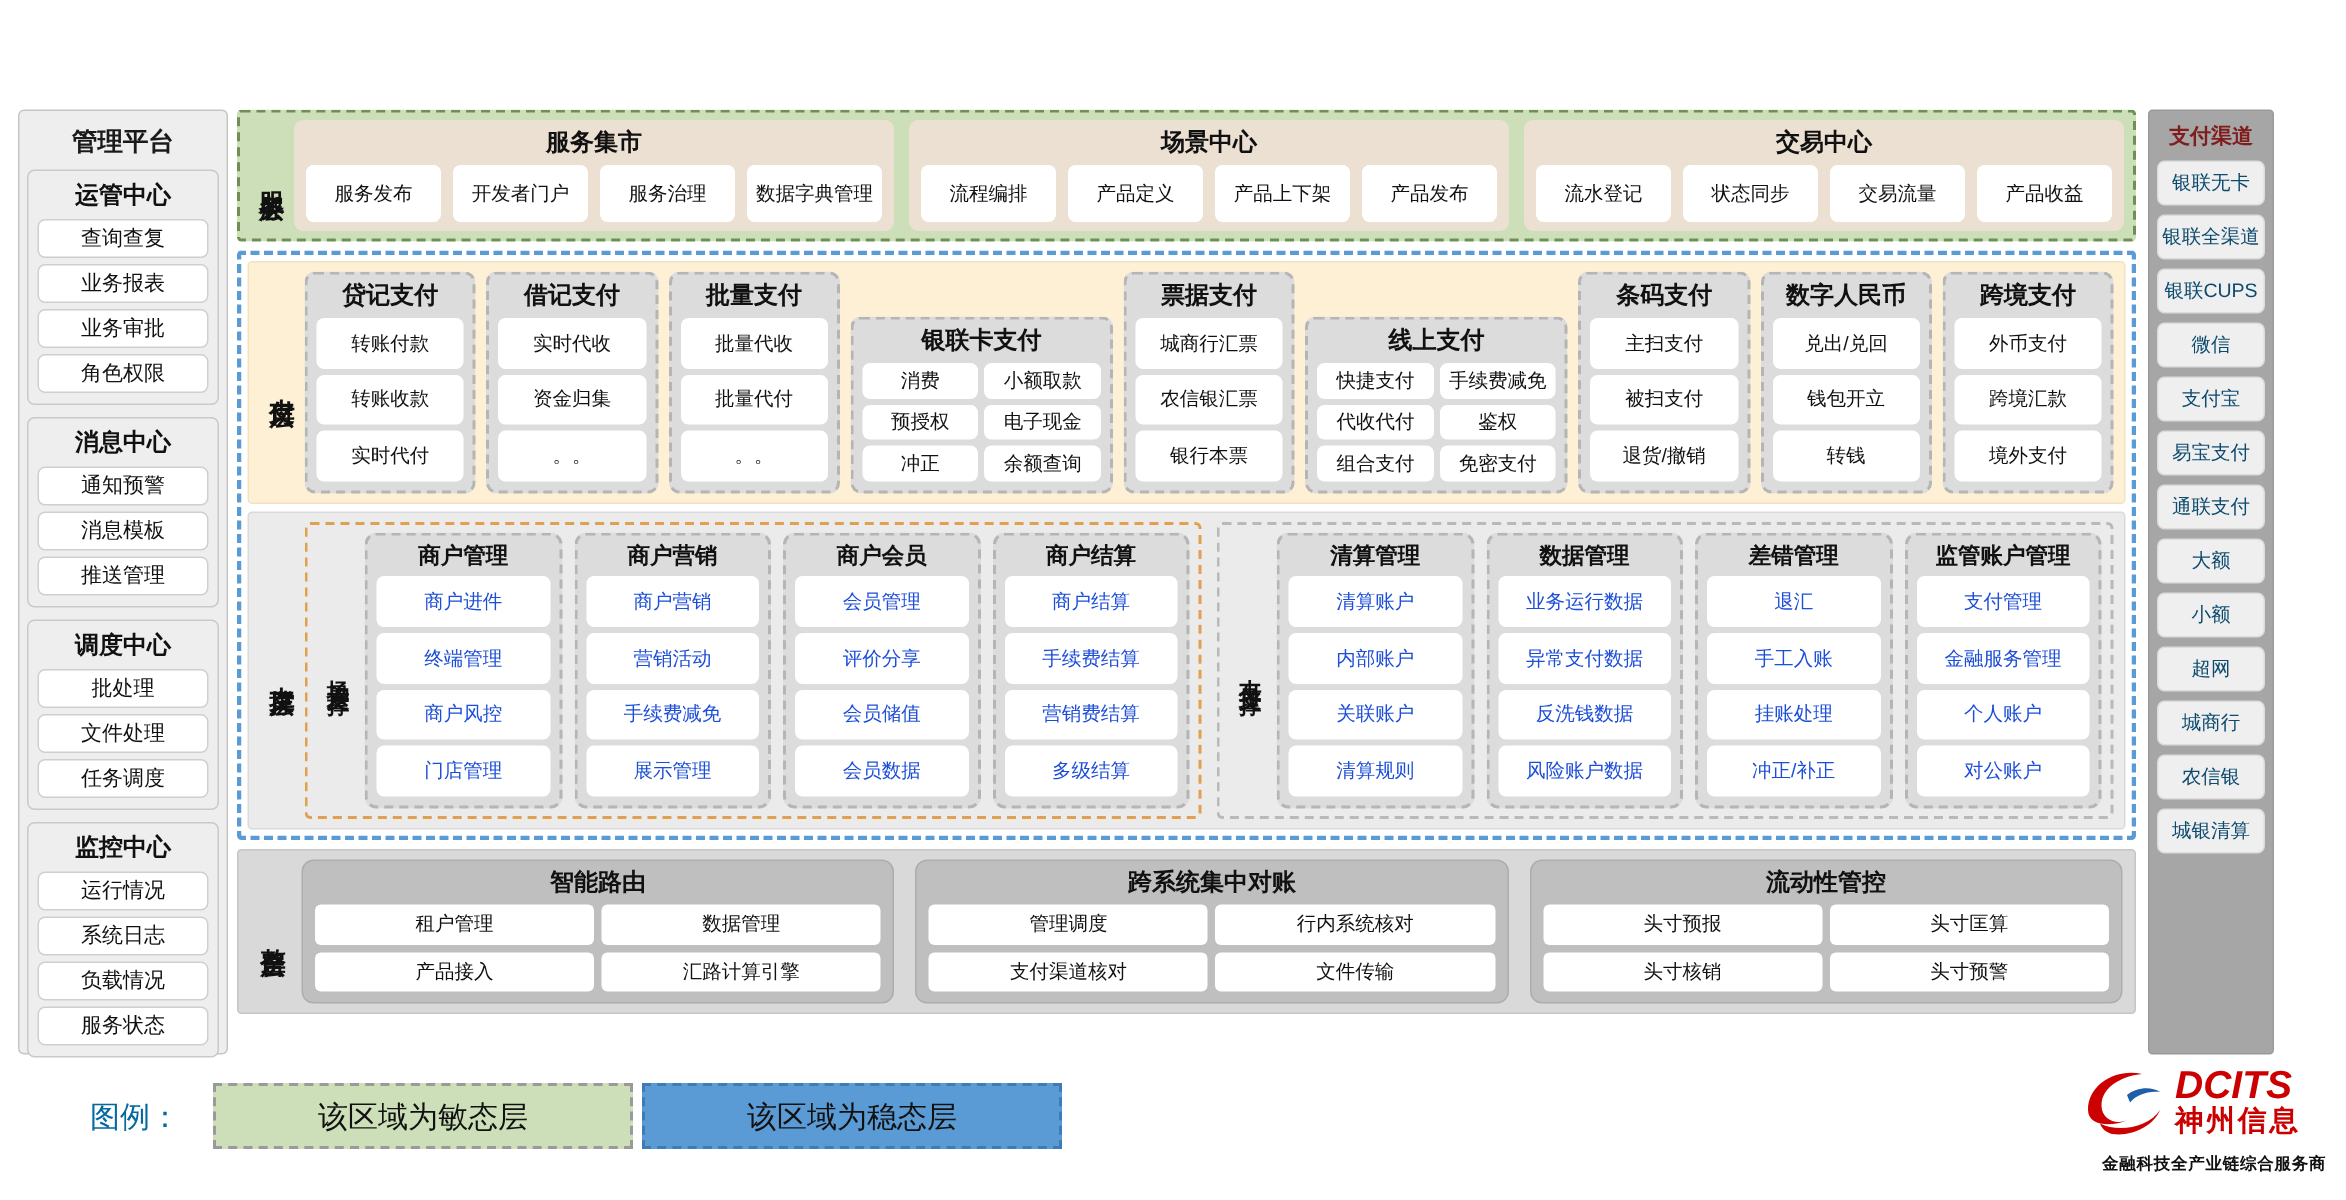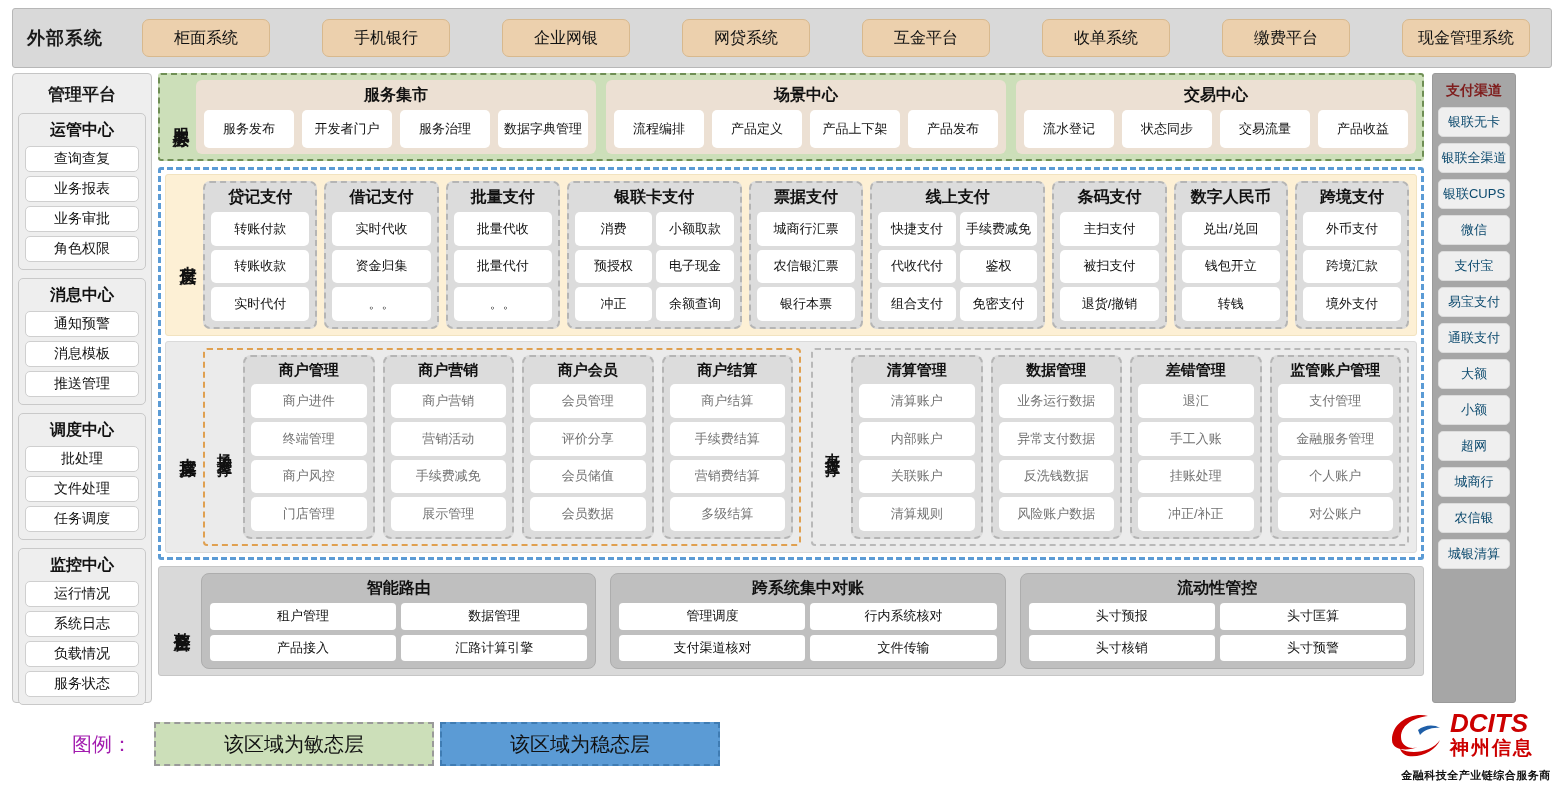--- a/index.html
+++ b/index.html
@@ -164,21 +164,21 @@
   }
   .pay-groups { display: flex; flex: 1; gap: 7px; }
   .pgroup {
     background: #dcdcdc;
     border: 2px dashed #b5b5b5;
     border-radius: 7px;
     padding: 2px 6px 6px 6px;
     display: flex; flex-direction: column;
   }
   .pgroup.w1 { flex: 1; }
-  .pgroup.w2 { flex: 1.62; }
+  .pgroup.w2 { flex: 1.62; margin-top: 30px; }
   .pgroup-title {
     text-align: center; font-size: 16px; font-weight: bold; color: #111;
     padding: 2px 0 4px 0; white-space: nowrap;
   }
   .pgrid { display: grid; gap: 4px; flex: 1; }
   .pgrid.c1 { grid-template-columns: 1fr; }
   .pgrid.c2 { grid-template-columns: 1fr 1fr; }
   .pchip {
     background: #ffffff; border-radius: 5px;
     display: flex; align-items: center; justify-content: center;
@@ -222,21 +222,21 @@
   }
   .sgroup-title {
     text-align: center; font-size: 15px; font-weight: bold; color: #111;
     padding: 2px 0 4px 0; white-space: nowrap;
   }
   .sitems { display: flex; flex-direction: column; gap: 4px; flex: 1; }
   .schip {
     background: #ffffff; border-radius: 5px;
     flex: 1;
     display: flex; align-items: center; justify-content: center;
-    font-size: 13px; color: #737373; white-space: nowrap;
+    font-size: 13px; color: #1d4ed8; white-space: nowrap;
   }
 
   
   .integ-layer {
     background: #d9d9d9;
     border: 1px solid #c6c6c6;
     border-radius: 3px;
     display: flex; align-items: stretch;
     padding: 6px 8px;
     height: 110px;
@@ -262,21 +262,21 @@
     display: flex; align-items: center; justify-content: center;
     font-size: 13px; color: #111; white-space: nowrap;
   }
 
   
   .legend {
     position: absolute; left: 60px; top: 722px;
     display: flex; align-items: center;
   }
   .legend-label {
-    font-size: 20px; color: #a21caf; margin-right: 22px; margin-left: 12px;
+    font-size: 20px; color: #0369a1; margin-right: 22px;
   }
   .legend-chip {
     height: 44px; min-width: 280px;
     display: flex; align-items: center; justify-content: center;
     font-size: 20px; color: #111;
     margin-right: 6px;
   }
   .legend-chip.dyn { background: #ccdfb9; border: 2px dashed #9a9a9a; }
   .legend-chip.sta { background: #5b9bd5; border: 2px dashed #3f7cb3; }
 
@@ -299,33 +299,20 @@
   .logo-tag {
     font-size: 11px; font-weight: bold; color: #111;
     text-align: center; margin-top: 4px; letter-spacing: 0.5px;
   }
 </style>
 </head>
 <body>
 
 <div id="page">
 
-  <div class="ext-bar">
-    <div class="ext-title">外部系统</div>
-    <div class="ext-items" id="ext-items">
-        <div class="ext-chip">柜面系统</div>
-        <div class="ext-chip">手机银行</div>
-        <div class="ext-chip">企业网银</div>
-        <div class="ext-chip">网贷系统</div>
-        <div class="ext-chip">互金平台</div>
-        <div class="ext-chip">收单系统</div>
-        <div class="ext-chip">缴费平台</div>
-        <div class="ext-chip">现金管理系统</div>
-      </div>
-  </div>
 
   <div class="left-panel">
     <div class="left-title">管理平台</div>
     <div id="left-groups">
         <div class="lgroup">
           <div class="lgroup-title">运管中心</div>
           <div class="lbtn">查询查复</div>
           <div class="lbtn">业务报表</div>
           <div class="lbtn">业务审批</div>
           <div class="lbtn">角色权限</div>

